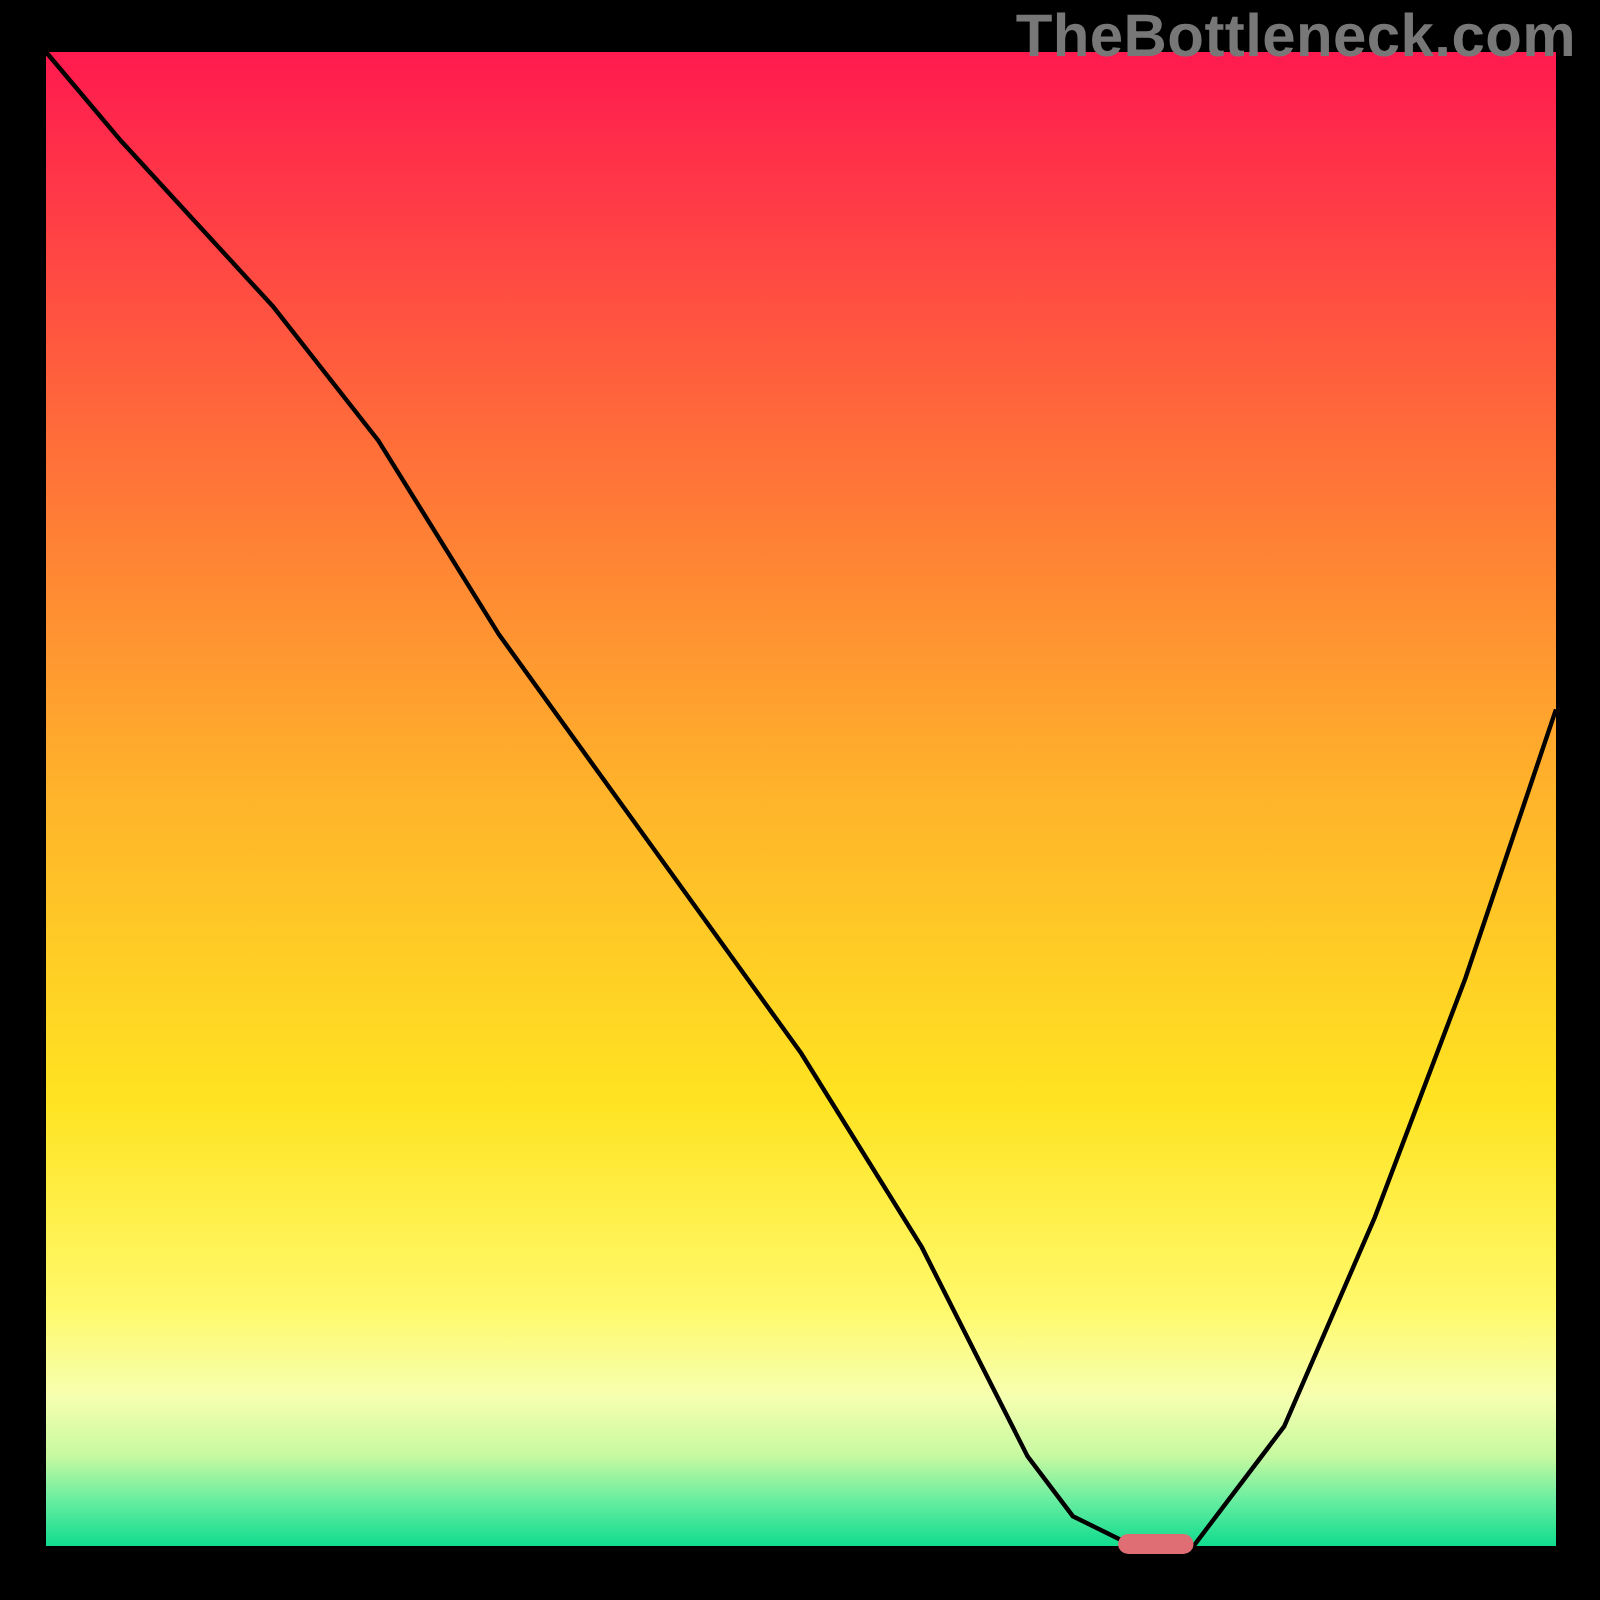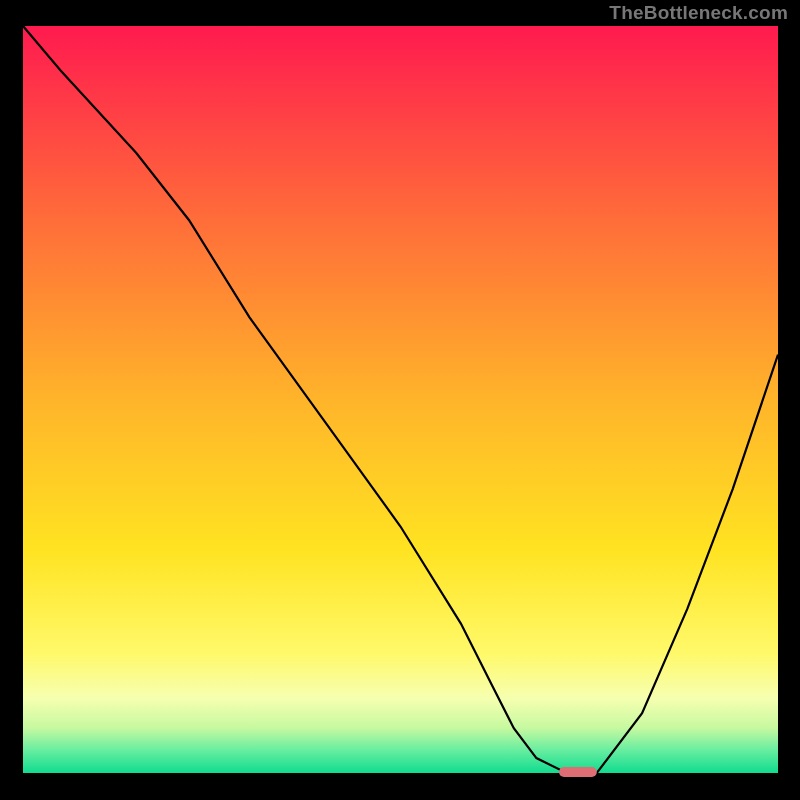--- a/index.html
+++ b/index.html
@@ -13,21 +13,21 @@
   .stage {
     position: relative;
     width: 800px;
     height: 800px;
   }
   .watermark {
     position: absolute;
     top: 2px;
     right: 12px;
     font-family: Arial, Helvetica, sans-serif;
-    font-size: 19px;
+    font-size: 30px;
     font-weight: 600;
     color: #777;
     letter-spacing: 0.2px;
     user-select: none;
   }
   svg { display: block; }
 </style>
 </head>
 <body>
 

